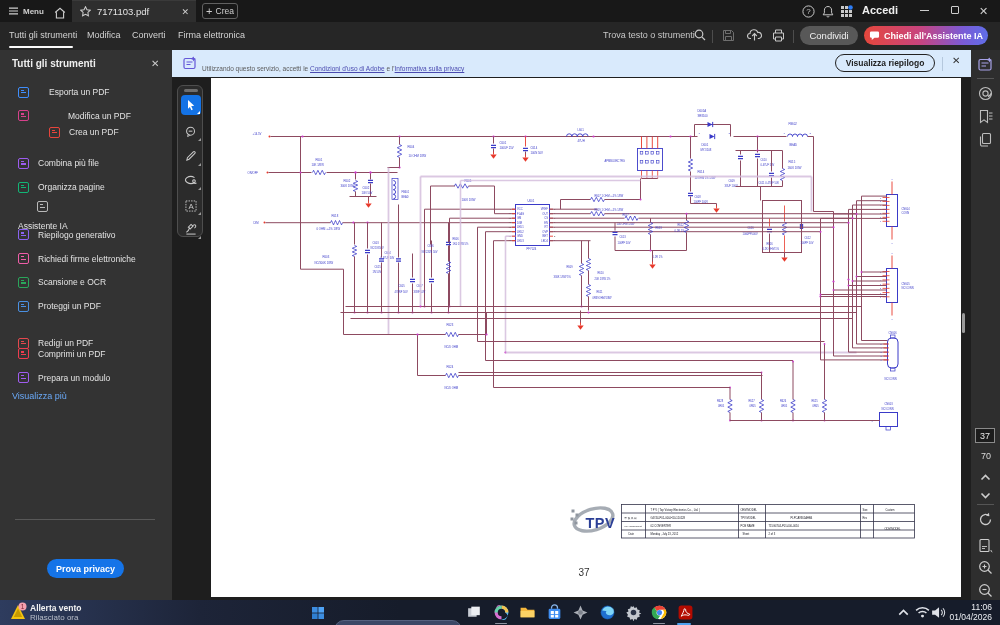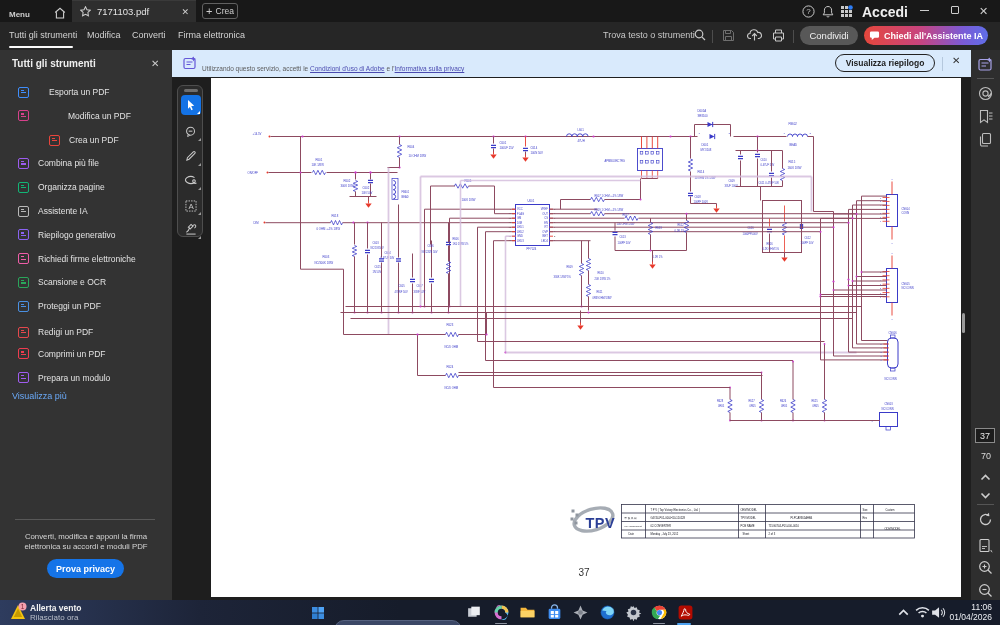--- a/index.html
+++ b/index.html
@@ -1,25 +1,25 @@
 <!DOCTYPE html>
 <html><head>
 <meta charset="utf-8">
 <style>
 * { margin:0; padding:0; box-sizing:border-box; }
 html,body { width:1000px; height:625px; overflow:hidden; font-family:"Liberation Sans", sans-serif; }
 body { position:relative; background:#1f1f1f; }
 .abs { position:absolute; }
 
 #titlebar { left:0; top:0; width:1000px; height:22px; background:#181818; color:#d8d8d8; }
-#menuBtn { left:9px; top:5px; height:12px; color:#cfcfcf; font-size:8px; display:flex; align-items:center; gap:5px;flex-direction:column; }
+#menuBtn { left:9px; top:5px; height:12px; color:#cfcfcf; font-size:8px; display:flex; align-items:center; gap:5px; }
 #homeBtn { left:54px; top:5px; }
 #tab { left:72px; top:0px; width:124px; height:22px; padding-right:0; background:#2e2e2e; display:flex; align-items:center; color:#e4e4e4; font-size:9.5px; border-top:1px solid #3a3a3a;}
 #crea { left:202px; top:3px; width:36px; height:16px; border:1px solid #616161; border-radius:3px; color:#d0d0d0; font-size:8.5px; display:flex; align-items:center; justify-content:center; gap:3px; }
-#accedi { left:862px; top:4px; color:#efefef; font-size:14px; font-weight:bold;}
+#accedi { left:862px; top:4px; color:#efefef; font-size:11px; font-weight:bold;}
 
 #toolbar { left:0; top:22px; width:1000px; height:28px; background:#262626; color:#d6d6d6; }
 .navitem { position:absolute; top:8px; font-size:9px; color:#d2d2d2; }
 #underline { left:9px; top:24px; width:64px; height:2px; background:#fafafa; border-radius:1px;}
 #findtxt { left:603px; top:8px; font-size:9px; color:#c8c8c8;}
 #condividi { left:800px; top:4px; width:58px; height:19px; background:#585858; border-radius:10px; color:#f0f0f0; font-size:9.5px; display:flex; align-items:center; justify-content:center; }
 #aibtn { left:864px; top:4px; width:124px; height:19px; background:linear-gradient(90deg,#e5473c 0%, #c8447e 45%, #7a5bd6 80%, #5f6ee8 100%); border-radius:10px; color:#fff; font-size:9px; font-weight:bold; display:flex; align-items:center; justify-content:center; gap:4px;}
 
 #notif { left:172px; top:50px; width:799px; height:27px; background:#d9eafc; }
 #notifmain { left:30px; top:4px; font-size:8.5px; color:#2c2c2c; position:absolute;}
@@ -157,42 +157,42 @@
         </span>
         <span>Esporta un PDF</span>
       </div>
       <div class="sbitem" style="top:55.8px;gap:39px;">
         <span class="sbicon" style="border:1.3px solid #d6418b;">
           <span style="position:absolute;left:2px;top:4.5px;width:4.5px;height:1.3px;background:#d6418b;"></span>
           <span style="position:absolute;left:2px;top:2px;width:3px;height:1.3px;background:#d6418b;"></span>
         </span>
         <span>Modifica un PDF</span>
       </div>
-      <div class="sbitem" style="top:80px;padding-left:31px;">
+      <div class="sbitem" style="top:72px;padding-left:31px;">
         <span class="sbicon" style="border:1.3px solid #e8453c;">
           <span style="position:absolute;left:2px;top:4.5px;width:4.5px;height:1.3px;background:#e8453c;"></span>
           <span style="position:absolute;left:2px;top:2px;width:3px;height:1.3px;background:#e8453c;"></span>
         </span>
         <span>Crea un PDF</span>
       </div>
       <div class="sbitem" style="top:103.4px;">
         <span class="sbicon" style="border:1.3px solid #9d5cf0;">
           <span style="position:absolute;left:2px;top:4.5px;width:4.5px;height:1.3px;background:#9d5cf0;"></span>
           <span style="position:absolute;left:2px;top:2px;width:3px;height:1.3px;background:#9d5cf0;"></span>
         </span>
         <span>Combina più file</span>
       </div>
       <div class="sbitem" style="top:127.2px;">
         <span class="sbicon" style="border:1.3px solid #12b576;">
           <span style="position:absolute;left:2px;top:4.5px;width:4.5px;height:1.3px;background:#12b576;"></span>
           <span style="position:absolute;left:2px;top:2px;width:3px;height:1.3px;background:#12b576;"></span>
         </span>
         <span>Organizza pagine</span>
       </div>
-      <div class="sbitem" style="top:151px;">
+      <div class="sbitem" style="top:151px;flex-direction:column;">
         <span class="sbicon" style="border:1.3px solid #b9b9b9;">
           <span style="position:absolute;left:2px;top:4.5px;width:4.5px;height:1.3px;background:#b9b9b9;"></span>
           <span style="position:absolute;left:2px;top:2px;width:3px;height:1.3px;background:#b9b9b9;"></span>
         </span>
         <span>Assistente IA</span>
       </div>
       <div class="sbitem" style="top:174.8px;justify-content:space-between;">
         <span class="sbicon" style="border:1.3px solid #8a63f2;">
           <span style="position:absolute;left:2px;top:4.5px;width:4.5px;height:1.3px;background:#8a63f2;"></span>
           <span style="position:absolute;left:2px;top:2px;width:3px;height:1.3px;background:#8a63f2;"></span>
@@ -213,21 +213,21 @@
         </span>
         <span>Scansione e OCR</span>
       </div>
       <div class="sbitem" style="top:246.20000000000002px;">
         <span class="sbicon" style="border:1.3px solid #4a90e2;">
           <span style="position:absolute;left:2px;top:4.5px;width:4.5px;height:1.3px;background:#4a90e2;"></span>
           <span style="position:absolute;left:2px;top:2px;width:3px;height:1.3px;background:#4a90e2;"></span>
         </span>
         <span>Proteggi un PDF</span>
       </div>
-      <div class="sbitem" style="top:272px;text-align:center;">
+      <div class="sbitem" style="top:283px;text-align:center;">
         <span class="sbicon" style="border:1.3px solid #e5484d;">
           <span style="position:absolute;left:2px;top:4.5px;width:4.5px;height:1.3px;background:#e5484d;"></span>
           <span style="position:absolute;left:2px;top:2px;width:3px;height:1.3px;background:#e5484d;"></span>
         </span>
         <span>Redigi un PDF</span>
       </div>
       <div class="sbitem" style="top:293.8px;">
         <span class="sbicon" style="border:1.3px solid #ef3c4f;">
           <span style="position:absolute;left:2px;top:4.5px;width:4.5px;height:1.3px;background:#ef3c4f;"></span>
           <span style="position:absolute;left:2px;top:2px;width:3px;height:1.3px;background:#ef3c4f;"></span>
@@ -237,21 +237,20 @@
       <div class="sbitem" style="top:317.6px;">
         <span class="sbicon" style="border:1.3px solid #a05cf0;">
           <span style="position:absolute;left:2px;top:4.5px;width:4.5px;height:1.3px;background:#a05cf0;"></span>
           <span style="position:absolute;left:2px;top:2px;width:3px;height:1.3px;background:#a05cf0;"></span>
         </span>
         <span>Prepara un modulo</span>
       </div>
     </div>
   <div id="sbmore">Visualizza più</div>
   <div id="sbdivider"></div>
-  <div id="sbpromo">Converti, modifica e apponi la firma elettronica su accordi e moduli PDF</div>
   <div id="prova">Prova privacy</div>
 </div>
 
 <div class="abs" id="content">
   <div id="page">
       <svg id="schsvg" width="750" height="519" viewBox="211 78 750 519" style="position:absolute;left:0;top:0;">
         <g transform="translate(0.5,0.5)">
           <text x="252" y="134.5" font-size="2.8" fill="#3a3ac8" text-anchor="start" font-family="Liberation Sans, sans-serif">+14.5V</text>
           <circle cx="269" cy="136" r="1.0" fill="#e8392b"></circle>
           <text x="247" y="173" font-size="2.8" fill="#3a3ac8" text-anchor="start" font-family="Liberation Sans, sans-serif">ON/OFF</text>

